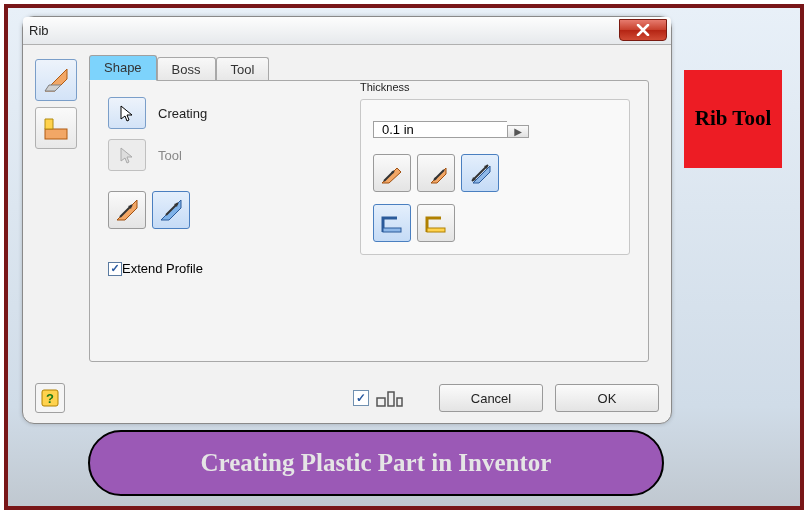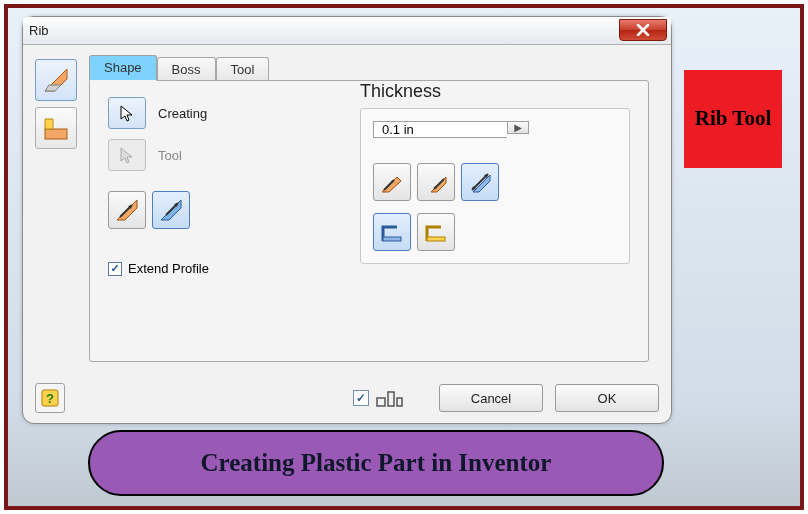--- a/index.html
+++ b/index.html
@@ -140,50 +140,50 @@
     border: 1px solid #9a9a9a;
     background: linear-gradient(#fafafa, #e4e4e4);
     border-radius: 3px;
     display: flex; align-items: center; justify-content: center;
   }
   .icon-btn.sel {
     border-color: #4a7fc0;
     background: linear-gradient(#e4effc, #c5dbf6);
   }
   .chk-row {
-    display: flex; align-items: center; gap: 6px;
+    display: flex; align-items: center; gap: 0;
     margin-top: 22px;
   }
   .chk {
     width: 14px; height: 14px;
     border: 1px solid #5a7aa0;
     background: #fff;
     display: flex; align-items: center; justify-content: center;
     color: #2a5aa0;
     font-size: 11px;
     font-weight: bold;
   }
   .chk::after { content: "✓"; }
   
   .thick-group {
     position: absolute;
     top: 0; left: 270px;
     width: 270px;
   }
   .group-label {
-    font-size: 18px; color: #222; margin-bottom: 6px;
+    font-size: 11px; color: #222; margin-bottom: 6px;
   }
   .group-frame {
     border: 1px solid #c8c8c8;
     background: #f9f9f9;
     border-radius: 3px;
     padding: 12px;
   }
   .thick-input {
-    display: flex; align-items: flex-start;
+    display: flex; align-items: flex-end;
     width: 156px; height: 26px;
     margin-bottom: 16px;
   }
   .thick-input .val {
     flex: 1;
     border: 1px solid #a0a0a0;
     border-right: none;
     background: #fff;
     padding: 0 8px;
     display: flex; align-items: center;
@@ -260,21 +260,21 @@
     width: 576px; height: 66px;
     background: #9b59b6;
     border: 2px solid #000;
     border-radius: 40px;
     display: flex;
     align-items: center;
     justify-content: center;
     font-family: "Comic Sans MS", cursive;
     font-size: 25px;
     font-weight: bold;
-    color: #0f172a;
+    color: #e5e5e5;
   }
 </style>
 </head>
 <body>
 
 <div class="outer-frame">
 
   <div class="dialog">
     <div class="titlebar">
       <span class="title">Rib</span>

